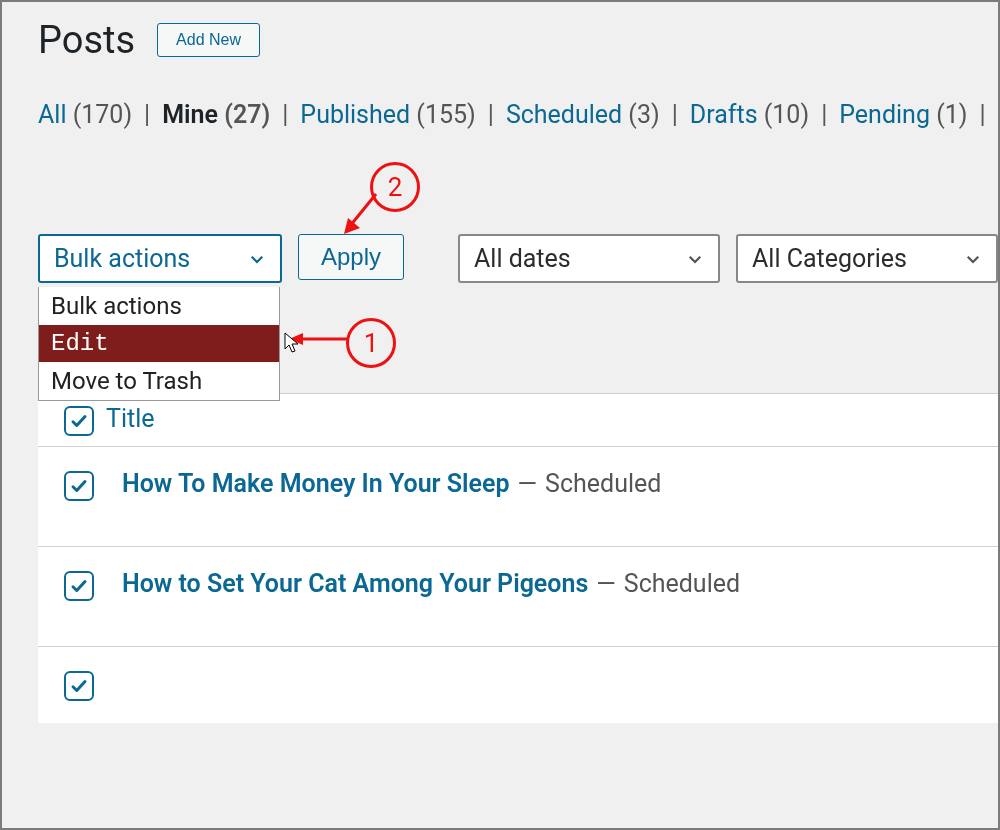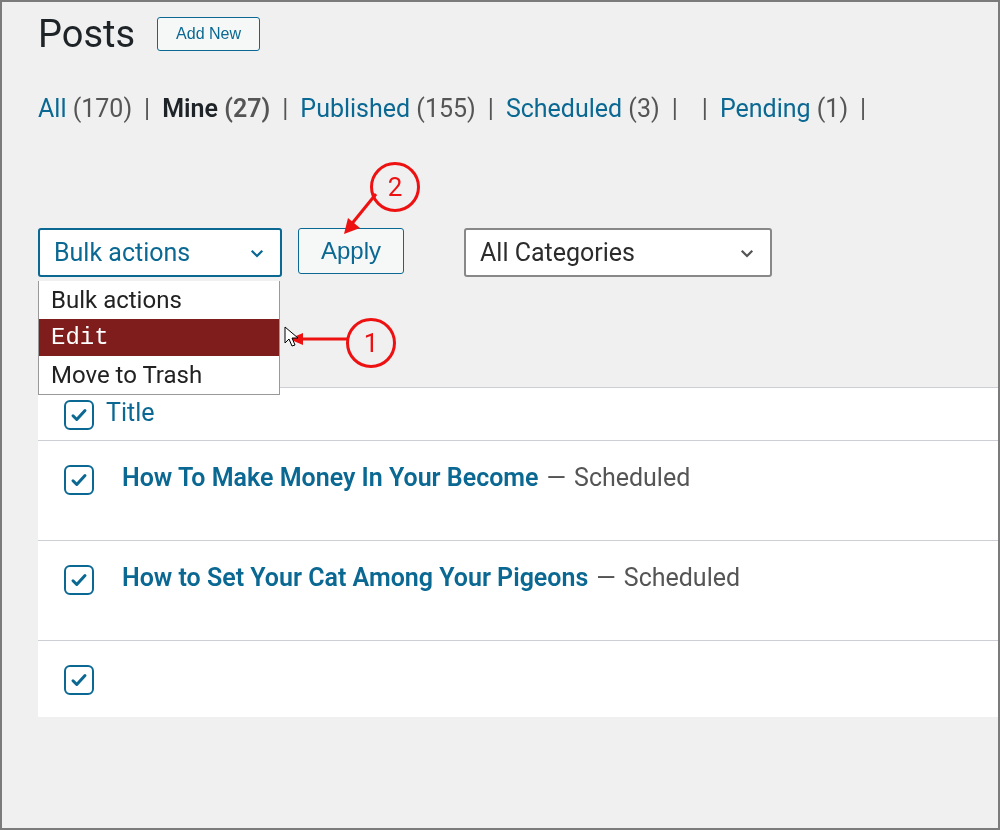--- a/index.html
+++ b/index.html
@@ -1,17 +1,17 @@
 <!DOCTYPE html>
 <html><head>
 <meta charset="utf-8">
 <style>
   html,body{margin:0;padding:0;font-family:-apple-system,BlinkMacSystemFont,"Segoe UI",Roboto,sans-serif;background:#fff;color:#1e1e1e;}
   .frame{width:1000px;height:830px;box-sizing:border-box;border:2px solid #7b7b7b;background:#f0f0f1;position:relative;overflow:hidden;}
-  .inner{padding:10px 0 0 36px;}
+  .inner{padding:16px 0 0 36px;}
   .header-row{display:flex;align-items:center;gap:22px;}
   h1{font-size:38px;font-weight:400;margin:0;color:#1d2327;}
   .btn-outline{border:1.5px solid #0a6892;color:#0a6892;background:#f6f7f7;padding:7px 18px;font-size:16px;cursor:pointer;border-radius:3px;}
   .apply-btn{border:1.5px solid #0a6892;color:#0a6892;background:#f6f7f7;padding:8px 22px;font-size:24px;cursor:pointer;border-radius:3px;}
   .filters-row{margin-top:38px;font-size:25px;color:#0a6892;display:flex;align-items:center;flex-wrap:nowrap;}
   .filters-row .sep{color:#555;margin:0 12px;}
   .filter-link{color:#0a6892;cursor:pointer;}
   .filter-link.current{color:#1d2327;font-weight:600;}
   .count{color:#555;}
   .controls-row{margin-top:105px;display:flex;gap:16px;align-items:flex-start;position:relative;}
@@ -50,20 +50,21 @@
 
     <div class="filters-row">
       <span class="filter-link"><span>All</span> <span class="count">(170)</span></span>
       <span class="sep">|</span>
       <span class="filter-link current"><span>Mine</span> <span class="count">(27)</span></span>
       <span class="sep">|</span>
       <span class="filter-link"><span>Published</span> <span class="count">(155)</span></span>
       <span class="sep">|</span>
       <span class="filter-link"><span>Scheduled</span> <span class="count">(3)</span></span>
       <span class="sep">|</span>
+      <span class="filter-link"><span>Drafts</span> <span class="count">(10)</span></span>
       <span class="sep">|</span>
       <span class="filter-link"><span>Pending</span> <span class="count">(1)</span></span>
       <span class="sep">|</span>
     </div>
 
     <div class="controls-row">
 
       <div style="position:relative;">
         <div class="select" style="width:244px;box-sizing:border-box;">
           <span>Bulk actions</span>
@@ -82,20 +83,28 @@
         <div class="ellipse" style="left:32px;top:82px;width:84px;height:40px;"></div>
         <svg class="cursor" style="left:246px;top:98px;width:16px;height:22px;" viewBox="0 0 16 22">
           <path d="M1 1 L1 17 L5 13 L8 20 L11 19 L8 12 L14 12 Z" fill="#fff" stroke="#000" stroke-width="1"></path>
         </svg>
       </div>
 
       <button class="apply-btn">Apply</button>
 
       <div style="width:28px;"></div>
 
+      <div class="select plain" style="width:240px;">
+        <span>All dates</span>
+        <span class="chev">
+          <svg viewBox="0 0 24 24" fill="none" stroke="#555" stroke-width="3">
+              <polyline points="5 9 12 16 19 9"></polyline>
+            </svg>
+        </span>
+      </div>
 
       <div class="select plain" style="width:246px;">
         <span>All Categories</span>
         <span class="chev">
           <svg viewBox="0 0 24 24" fill="none" stroke="#555" stroke-width="3">
               <polyline points="5 9 12 16 19 9"></polyline>
             </svg>
         </span>
       </div>
     </div>
@@ -125,21 +134,21 @@
         </div>
       </div>
 
       <div class="post-row">
         <div class="chk">
           <svg viewBox="0 0 24 24" fill="none" stroke="#0a6892" stroke-width="4" stroke-linecap="round" stroke-linejoin="round">
               <polyline points="4 13 9 18 20 6"></polyline>
             </svg>
         </div>
         <div class="title-cell">
-          <span class="title-link">How To Make Money In Your Become</span>
+          <span class="title-link">How To Make Money In Your Sleep</span>
           <span class="dash">—</span>
           <span class="status">Scheduled</span>
         </div>
       </div>
 
       <div class="post-row">
         <div class="chk">
           <svg viewBox="0 0 24 24" fill="none" stroke="#0a6892" stroke-width="4" stroke-linecap="round" stroke-linejoin="round">
               <polyline points="4 13 9 18 20 6"></polyline>
             </svg>

